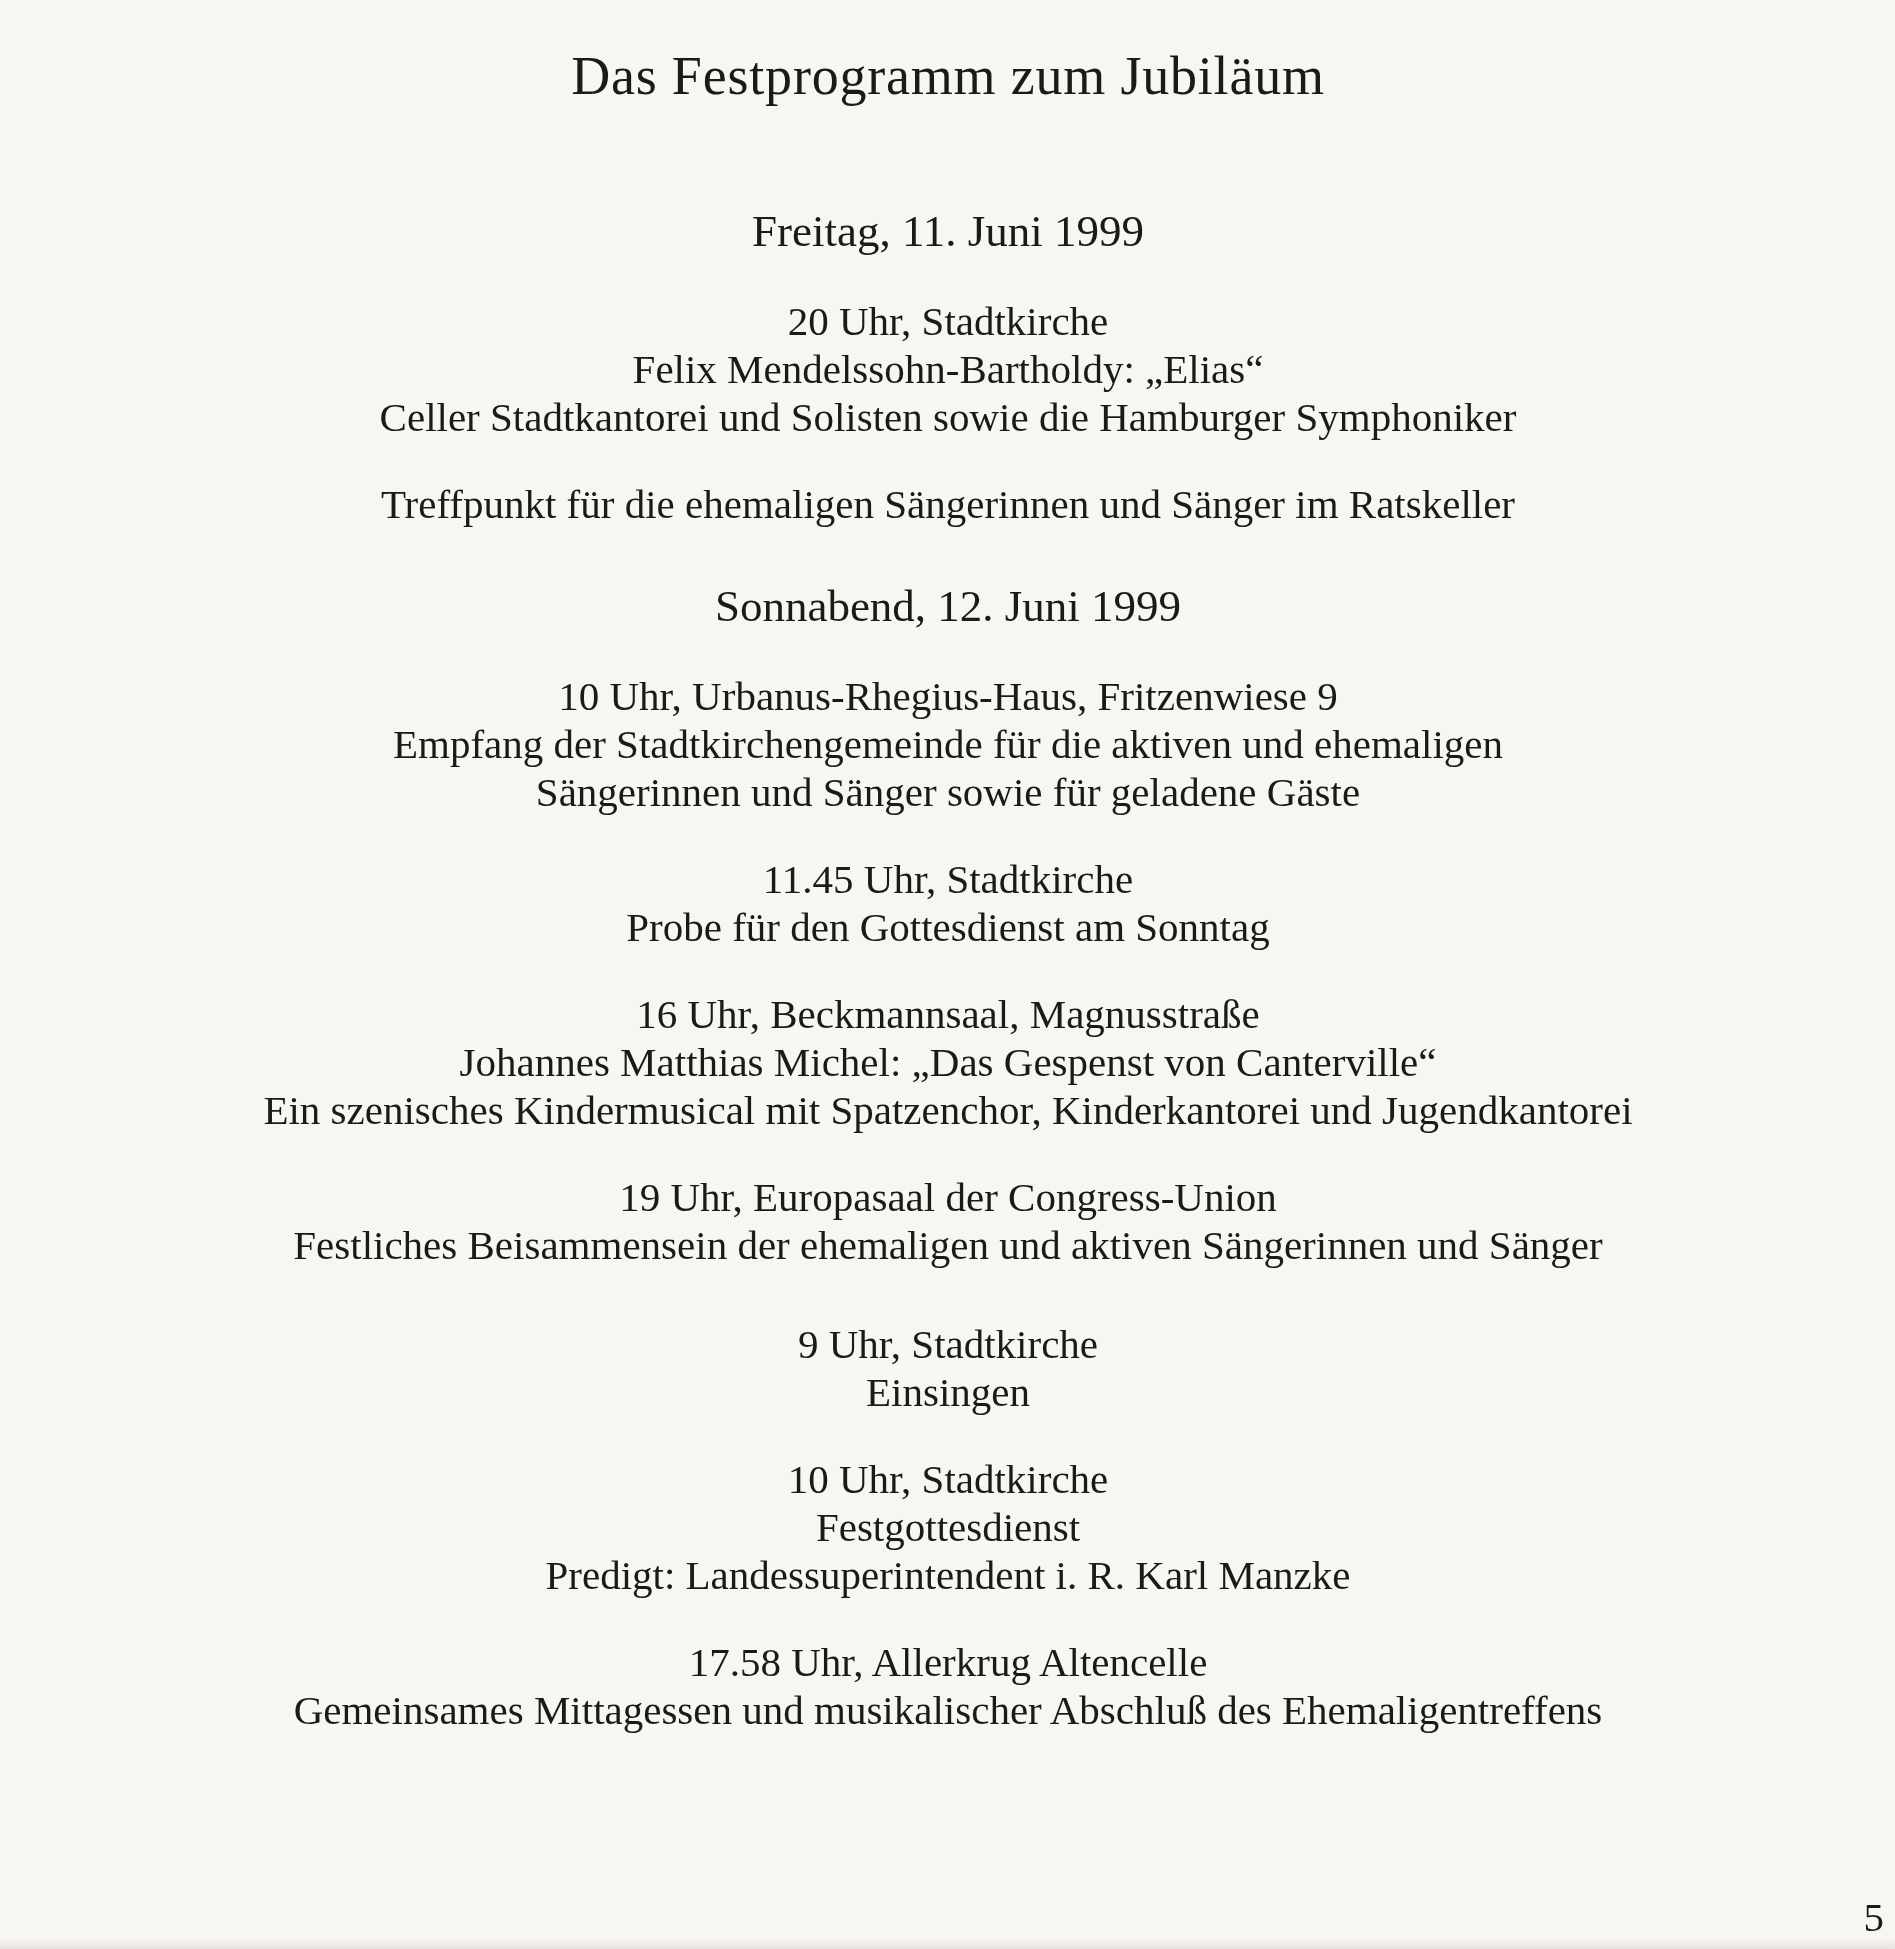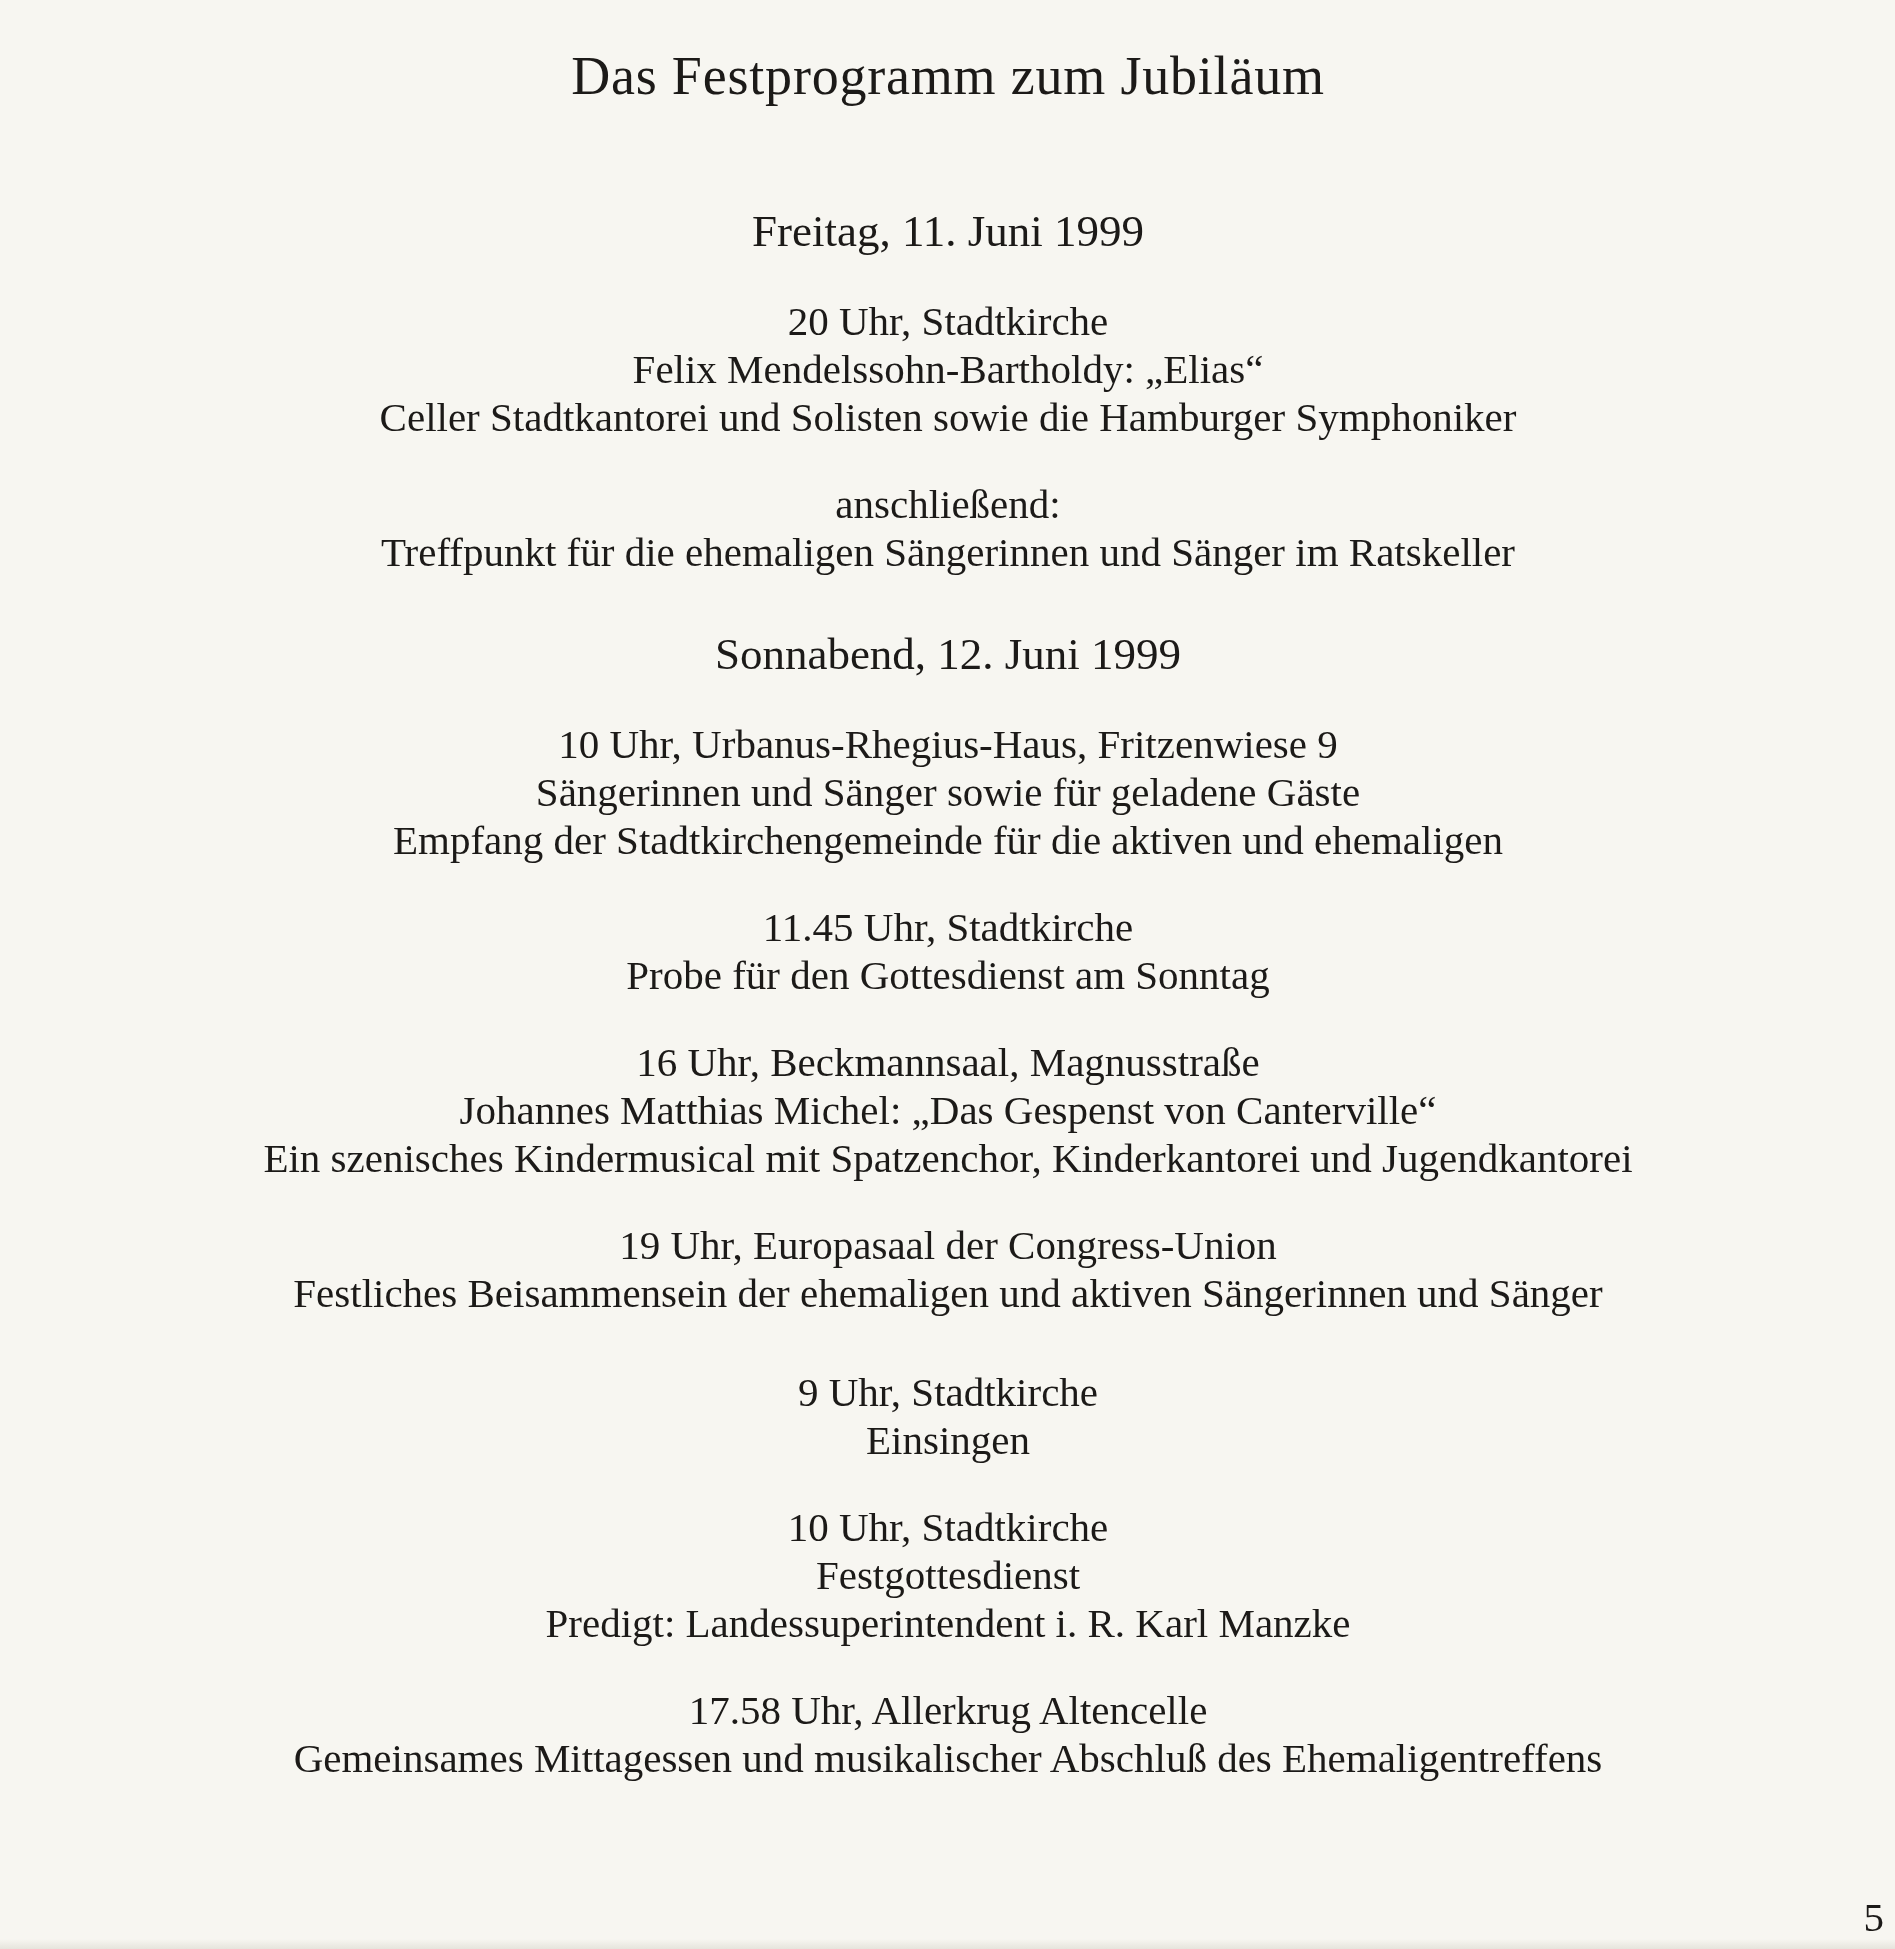--- a/index.html
+++ b/index.html
@@ -59,31 +59,30 @@
   <h1 class="title">Das Festprogramm zum Jubiläum</h1>
 
   <section class="day day--first">
     <h2 class="day-heading">Freitag, 11. Juni 1999</h2>
     <div class="event">
       <div class="event-line">20 Uhr, Stadtkirche</div>
       <div class="event-line">Felix Mendelssohn-Bartholdy: „Elias“</div>
       <div class="event-line">Celler Stadtkantorei und Solisten sowie die Hamburger Symphoniker</div>
     </div>
     <div class="event">
-      <div class="event-line">anschließend:</div>
       <div class="event-line">Treffpunkt für die ehemaligen Sängerinnen und Sänger im Ratskeller</div>
     </div>
   </section>
 
   <section class="day">
     <h2 class="day-heading">Sonnabend, 12. Juni 1999</h2>
     <div class="event">
       <div class="event-line">10 Uhr, Urbanus-Rhegius-Haus, Fritzenwiese 9</div>
+      <div class="event-line">Empfang der Stadtkirchengemeinde für die aktiven und ehemaligen</div>
       <div class="event-line">Sängerinnen und Sänger sowie für geladene Gäste</div>
-      <div class="event-line">Empfang der Stadtkirchengemeinde für die aktiven und ehemaligen</div>
     </div>
     <div class="event">
       <div class="event-line">11.45 Uhr, Stadtkirche</div>
       <div class="event-line">Probe für den Gottesdienst am Sonntag</div>
     </div>
     <div class="event">
       <div class="event-line">16 Uhr, Beckmannsaal, Magnusstraße</div>
       <div class="event-line">Johannes Matthias Michel: „Das Gespenst von Canterville“</div>
       <div class="event-line">Ein szenisches Kindermusical mit Spatzenchor, Kinderkantorei und Jugendkantorei</div>
     </div>

